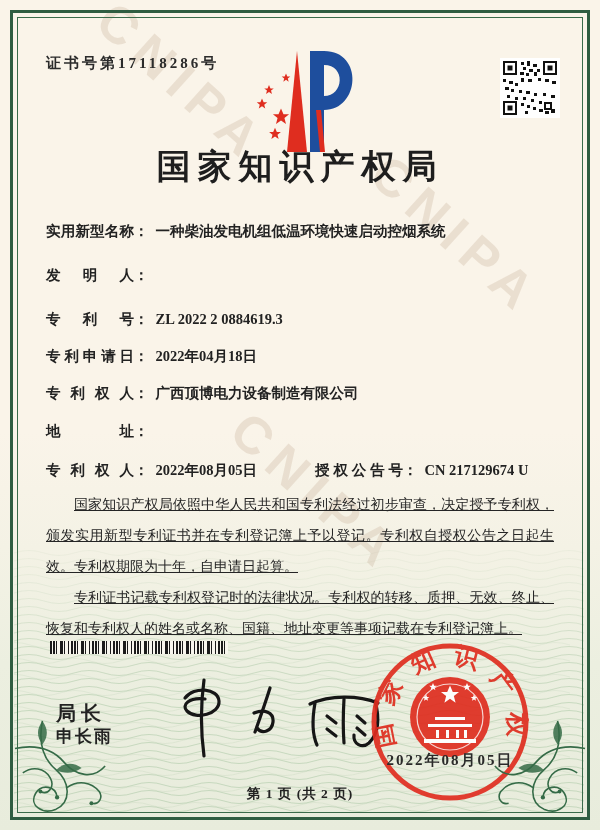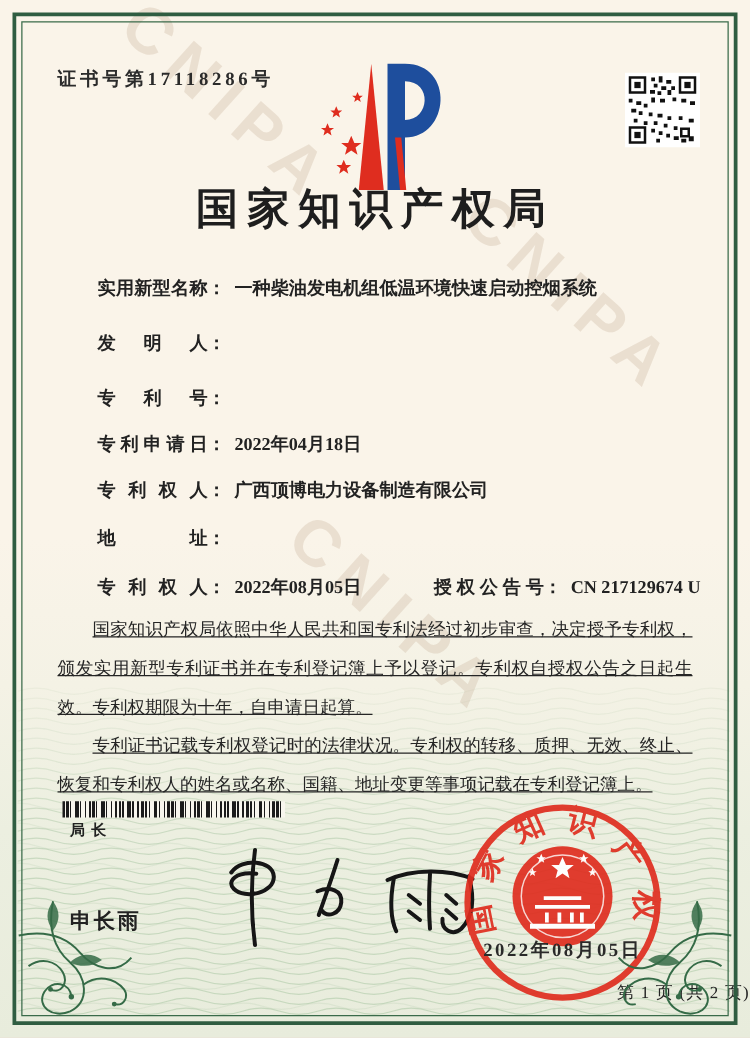--- a/index.html
+++ b/index.html
@@ -13,38 +13,38 @@
       font-size:52px;letter-spacing:10px;color:rgba(198,176,153,0.30);transform:rotate(42deg);}
   .wm1{left:78px;top:52px;}
   .wm2{left:352px;top:205px;}
   .wm3{left:212px;top:462px;}
   .cert-no{position:absolute;left:46px;top:54px;z-index:4;font-size:15px;font-weight:bold;letter-spacing:3px;color:#2b2b2b;}
   .logo{position:absolute;left:236px;top:48px;z-index:4;}
   .qr{position:absolute;left:500px;top:58px;z-index:4;}
   .title{position:absolute;left:0;top:144px;width:100%;z-index:4;text-align:center;
          font-size:34px;font-weight:bold;letter-spacing:7px;color:#1e1e1e;}
   .row{position:absolute;left:46px;z-index:4;display:flex;align-items:flex-start;
-       font-size:14.5px;font-weight:bold;color:#222;line-height:19px;margin-left:32px;}
+       font-size:14.5px;font-weight:bold;color:#222;line-height:19px;}
   .flabel{display:inline-block;width:88px;text-align:justify;text-align-last:justify;text-justify:inter-character;}
   .colon{display:inline-block;}
   .fvalue{display:inline-block;margin-left:7px;max-width:398px;}
   .r-name{top:222px}.r-inventor{top:266px}.r-patno{top:310px}.r-filing{top:347px}
   .r-patentee{top:384px}.r-address{top:422px}.r-grant{top:461px}
   .grp2{display:flex;margin-left:58px;}
   .body-text{position:absolute;left:46px;right:46px;top:489px;z-index:4;
       font-size:14px;line-height:31px;text-align:justify;color:#252525;text-decoration:underline;}
   .body-text p{margin:0;text-indent:2em;}
   .barcode{position:absolute;left:50px;top:641px;width:178px;height:13px;z-index:4;
       background:repeating-linear-gradient(90deg,#1b1b1b 0 2px,#f8f6ee 2px 3px,#1b1b1b 3px 5px,#f8f6ee 5px 6px,#1b1b1b 6px 7px,#f8f6ee 7px 10px,#1b1b1b 10px 13px,#f8f6ee 13px 14px,#1b1b1b 14px 15px,#f8f6ee 15px 18px,#1b1b1b 18px 19px,#f8f6ee 19px 21px);}
-  .sig-title{position:absolute;left:56px;top:656px;z-index:4;font-size:12px;font-weight:bold;letter-spacing:5px;}
+  .sig-title{position:absolute;left:56px;top:700px;z-index:4;font-size:20px;font-weight:bold;letter-spacing:5px;}
   .sig-name{position:absolute;left:56px;top:725px;z-index:4;font-size:17px;font-weight:bold;letter-spacing:2px;text-align:center;}
   .signature{position:absolute;left:158px;top:672px;z-index:4;}
   .seal{position:absolute;left:365px;top:637px;z-index:5;}
-  .footer{position:absolute;left:0;top:785px;width:100%;z-index:4;text-align:right;
-      font-size:13.5px;font-weight:normal;letter-spacing:1px;color:#222;}
+  .footer{position:absolute;left:0;top:785px;width:100%;z-index:4;text-align:center;
+      font-size:13.5px;font-weight:bold;letter-spacing:1px;color:#222;}
   .flourish{position:absolute;z-index:6;pointer-events:none;}
   .flourish.bl{left:13px;bottom:13px;}
   .flourish.br{right:13px;bottom:13px;transform:scaleX(-1);}
 </style>
 </head>
 <body>
 
 <div class="page">
 
   <svg width="0" height="0" style="position:absolute" aria-hidden="true">
@@ -217,20 +217,21 @@
       <span class="colon">：</span>
     <span class="fvalue">一种柴油发电机组低温环境快速启动控烟系统</span>
   </div>
   <div class="row r-inventor">
     <span class="flabel">发明人</span>
       <span class="colon">：</span>
   </div>
   <div class="row r-patno">
     <span class="flabel">专利号</span>
       <span class="colon">：</span>
+    <span class="fvalue">ZL 2022 2 0884619.3</span>
   </div>
   <div class="row r-filing">
     <span class="flabel">专利申请日</span>
       <span class="colon">：</span>
     <span class="fvalue">2022年04月18日</span>
   </div>
   <div class="row r-patentee">
     <span class="flabel">专利权人</span>
       <span class="colon">：</span>
     <span class="fvalue">广西顶博电力设备制造有限公司</span>

